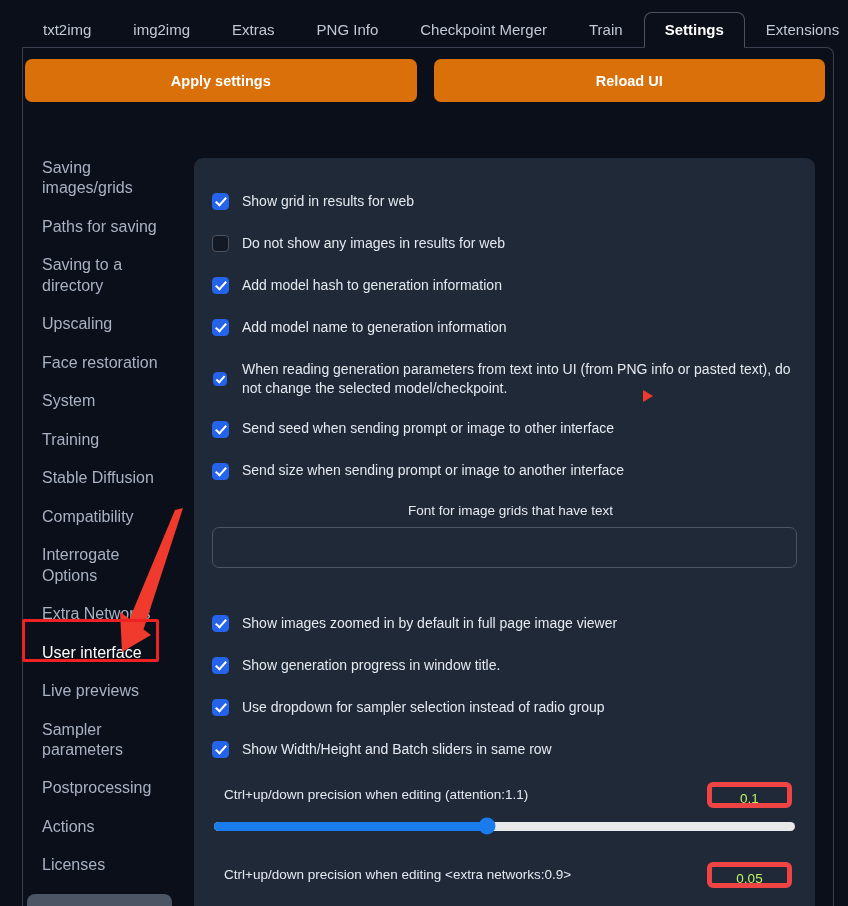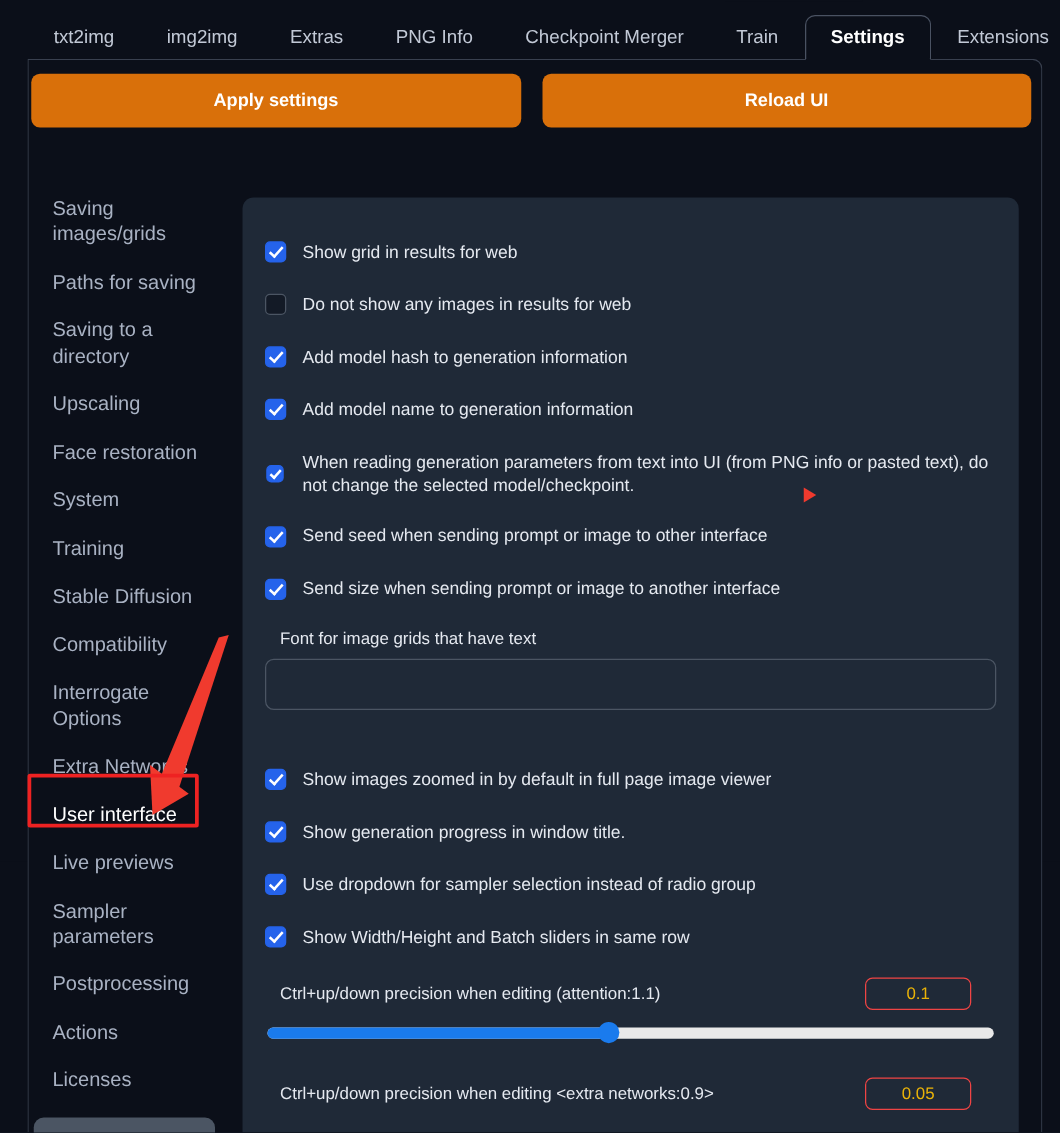--- a/index.html
+++ b/index.html
@@ -170,20 +170,21 @@
   .chk-label {
     font-size: 14px;
     color: #e5e9f0;
     line-height: 1.42;
   }
 
   .field-label {
     font-size: 13.5px;
     color: #e5e9f0;
     margin: 0 0 9px 12px;
+    text-align: center;
   }
   .text-input {
     width: 100%;
     height: 41px;
     background: #1f2937;
     border: 1px solid #4b5563;
     border-radius: 7px;
     color: #e5e9f0;
     font-size: 14px;
     padding: 0 12px;
@@ -195,29 +196,29 @@
   .slider-block { margin-bottom: 9px; position: relative; }
   .slider-head {
     display: flex;
     align-items: center;
     justify-content: space-between;
     margin-bottom: 14px;
   }
   .slider-title { font-size: 13.5px; color: #e5e9f0; margin-left: 12px; }
   .num-box {
     width: 85px; height: 26px;
-    border: 1px solid #ef4444;
+    border: 5px solid #ef4444;
     border-radius: 6px;
     background: #1f2937;
-    color: #eab308;
+    color: #bef264;
     font-size: 13.5px;
     text-align: center;
     line-height: 24px;
     font-family: "Liberation Sans", sans-serif;
-    margin-right: 20px;
+    margin-right: 5px;
   }
   .track {
     position: relative;
     height: 9px;
     border-radius: 5px;
     background: #e9e9e9;
     margin: 0 2px 0 2px;
     cursor: pointer;
   }
   .track .fill {

